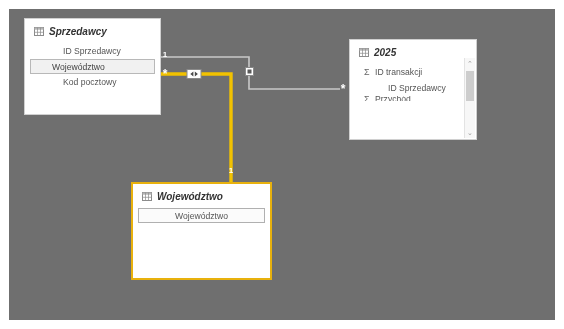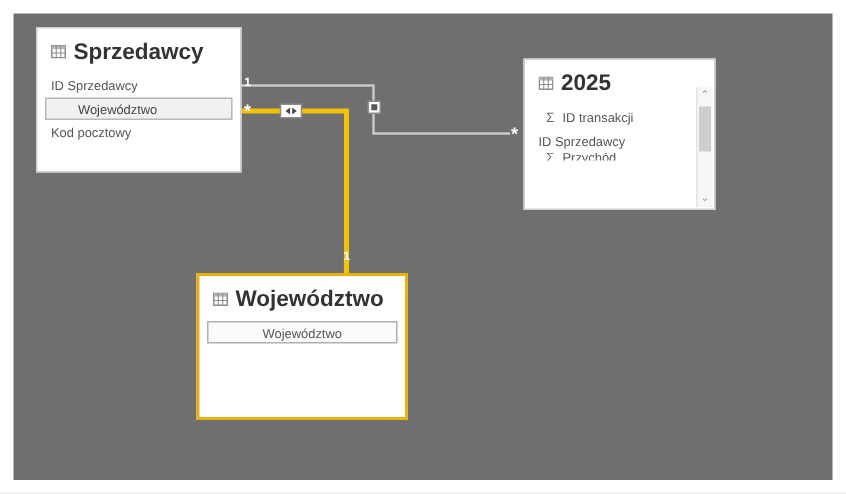--- a/index.html
+++ b/index.html
@@ -69,41 +69,42 @@
   }
 
   .card-header {
     display: flex;
     align-items: center;
     gap: 5px;
     padding: 7px 0 6px 9px;
     box-sizing: border-box;
   }
   .card-title {
-    font-size: 15px;
+    font-size: 10px;
     font-weight: bold;
     color: #333333;
     white-space: nowrap;
+    font-style: italic;
   }
 
   .grid-icon {
     width: 10px;
     height: 9px;
     display: block;
     flex: none;
   }
 
   .field-list {
     position: relative;
   }
   .field-row {
     display: flex;
     align-items: center;
     height: 16px;
-    padding-left: 9px;
+    padding-left: 38px;
     box-sizing: border-box;
     font-size: 8.6px;
     color: #555555;
     white-space: nowrap;
   }
   .field-row.with-sigma {
     padding-left: 14px;
   }
   .sigma {
     width: 11px;

